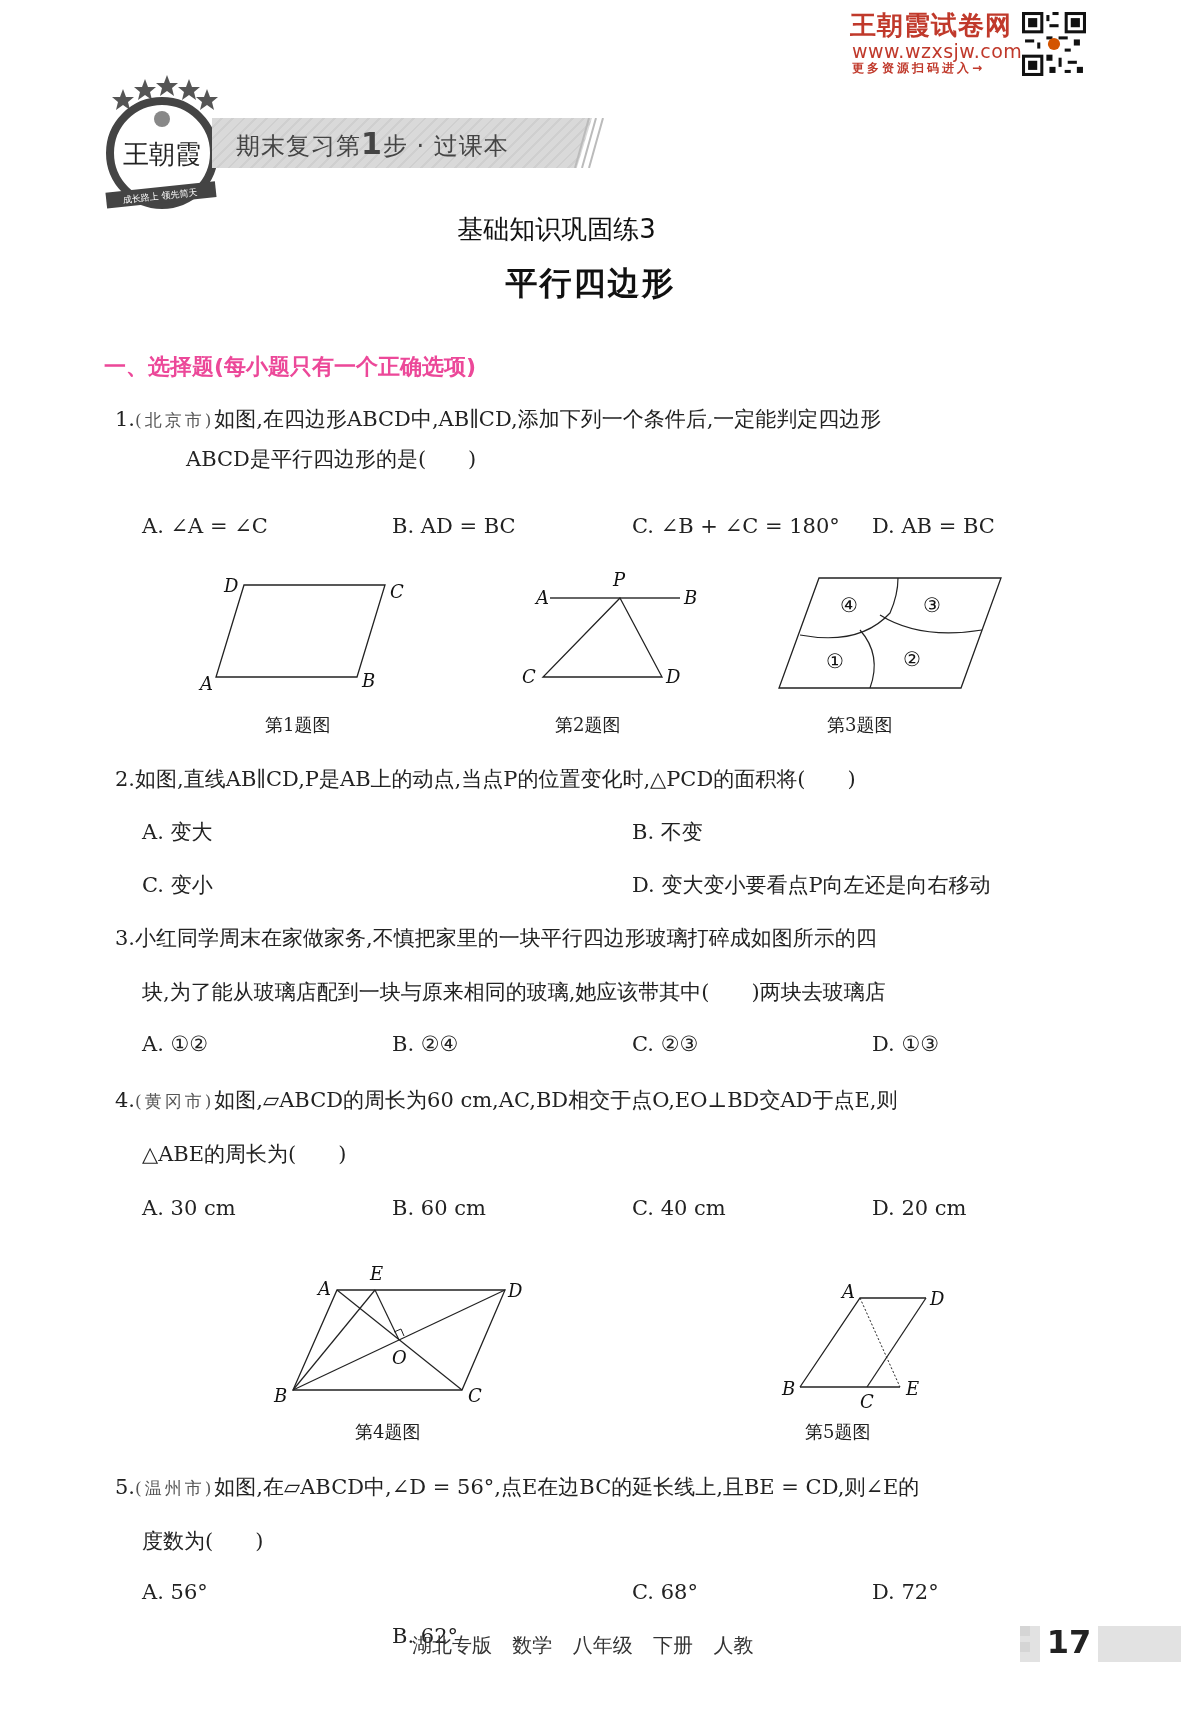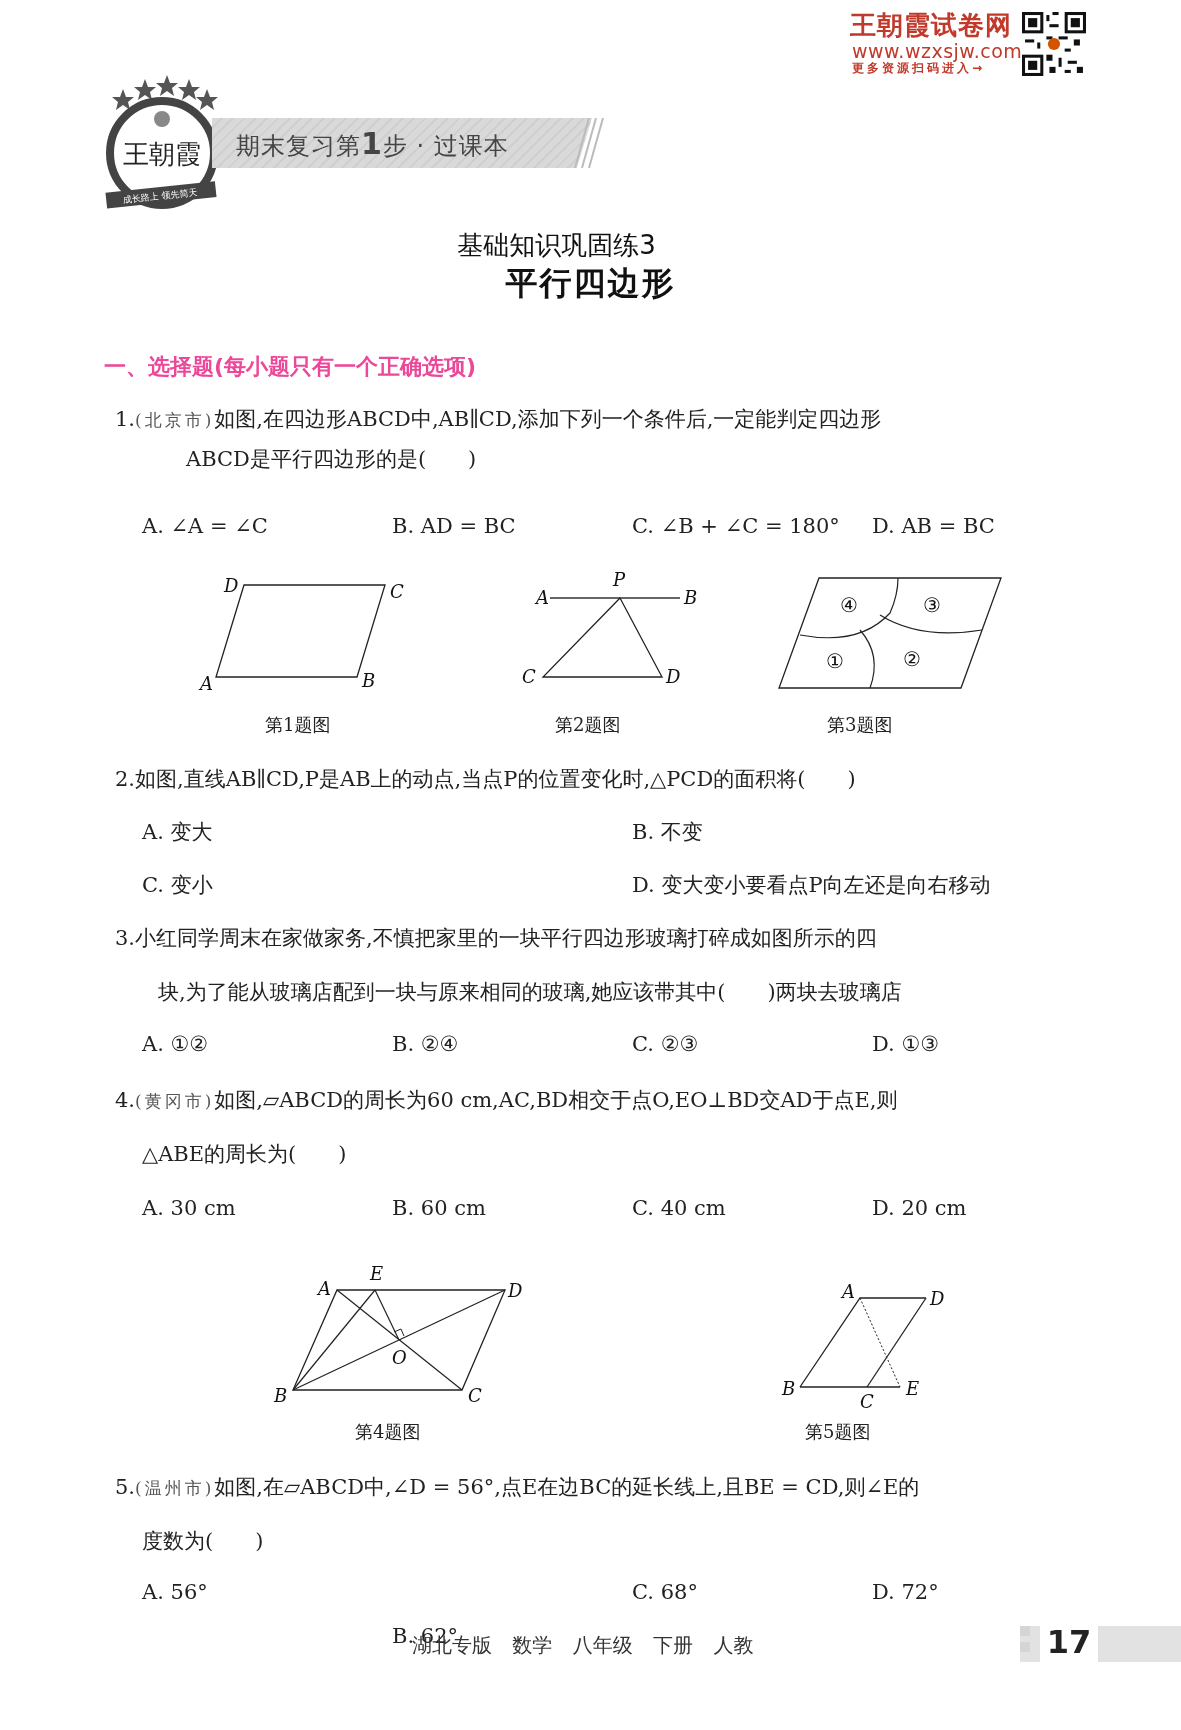--- a/index.html
+++ b/index.html
@@ -14,21 +14,21 @@
   .qr { left: 1022px; top: 12px; width: 64px; height: 64px; }
   
   .logo { left: 100px; top: 75px; width: 120px; height: 140px; }
   .banner { left: 212px; top: 118px; width: 380px; height: 50px;
             background: repeating-linear-gradient(135deg, #d9d9d9 0 6px, #cfcfcf 6px 8px);
             clip-path: polygon(0 0, 100% 0, 96% 100%, 0 100%); }
   .banner-text { left: 236px; top: 126px; font-family: "DejaVu Sans", sans-serif; font-size: 24px; color: #444; letter-spacing: 1px; }
   .banner-text b { font-size: 30px; }
   .slashes { left: 565px; top: 118px; width: 40px; height: 50px; }
   
-  .subtitle { left: 0; width: 1113px; top: 228px; text-align: center; font-family: "DejaVu Sans", sans-serif; font-size: 26px; color: #111; }
+  .subtitle { left: 0; width: 1113px; top: 212px; text-align: center; font-family: "DejaVu Sans", sans-serif; font-size: 26px; color: #111; }
   .title { left: 0; width: 1181px; top: 262px; text-align: center; font-family: "DejaVu Sans", sans-serif; font-size: 32px; font-weight: bold; color: #111; letter-spacing: 2px; }
   .section { left: 104px; top: 352px; font-family: "DejaVu Sans", sans-serif; font-size: 22px; font-weight: bold; color: #ec4899; }
   .line { font-size: 21px; white-space: nowrap; }
   .src { font-size: 17px; color: #555; letter-spacing: 3px; }
   .opt { font-size: 21px; white-space: nowrap; }
   .cap { font-size: 18px; color: #222; }
   svg text { font-family: "DejaVu Serif", serif; font-style: italic; font-size: 18px; fill: #111; }
   svg .c { font-style: normal; font-size: 20px; }
   .footer { left: 412px; top: 1632px; font-size: 20px; color: #333; word-spacing: 14px; }
   .pagebox { left: 1020px; top: 1626px; width: 161px; height: 36px; background: #e2e2e2; }
@@ -147,21 +147,21 @@
   <span>2.</span><span>如图,直线AB∥CD,P是AB上的动点,当点P的位置变化时,△PCD的面积将(　　)</span>
 </div>
 <div class="abs opt" style="left:142px;top:818px;">A. 变大</div>
 <div class="abs opt" style="left:632px;top:818px;">B. 不变</div>
 <div class="abs opt" style="left:142px;top:871px;">C. 变小</div>
 <div class="abs opt" style="left:632px;top:871px;">D. 变大变小要看点P向左还是向右移动</div>
 
 <div class="abs line" style="left:115px;top:924px;">
   <span>3.</span><span>小红同学周末在家做家务,不慎把家里的一块平行四边形玻璃打碎成如图所示的四</span>
 </div>
-<div class="abs line" style="left:142px;top:978px;margin-left:16px;">块,为了能从玻璃店配到一块与原来相同的玻璃,她应该带其中(　　)两块去玻璃店</div>
+<div class="abs line" style="left:142px;top:978px;">块,为了能从玻璃店配到一块与原来相同的玻璃,她应该带其中(　　)两块去玻璃店</div>
 <div class="abs opt" style="left:142px;top:1032px;">A. ①②</div>
 <div class="abs opt" style="left:392px;top:1032px;">B. ②④</div>
 <div class="abs opt" style="left:632px;top:1032px;">C. ②③</div>
 <div class="abs opt" style="left:872px;top:1032px;">D. ①③</div>
 
 <div class="abs line" style="left:115px;top:1086px;">
   <span>4.</span><span class="src">(黄冈市)</span><span>如图,▱ABCD的周长为60 cm,AC,BD相交于点O,EO⊥BD交AD于点E,则</span>
 </div>
 <div class="abs line" style="left:142px;top:1140px;">△ABE的周长为(　　)</div>
 <div class="abs opt" style="left:142px;top:1196px;">A. 30 cm</div>

